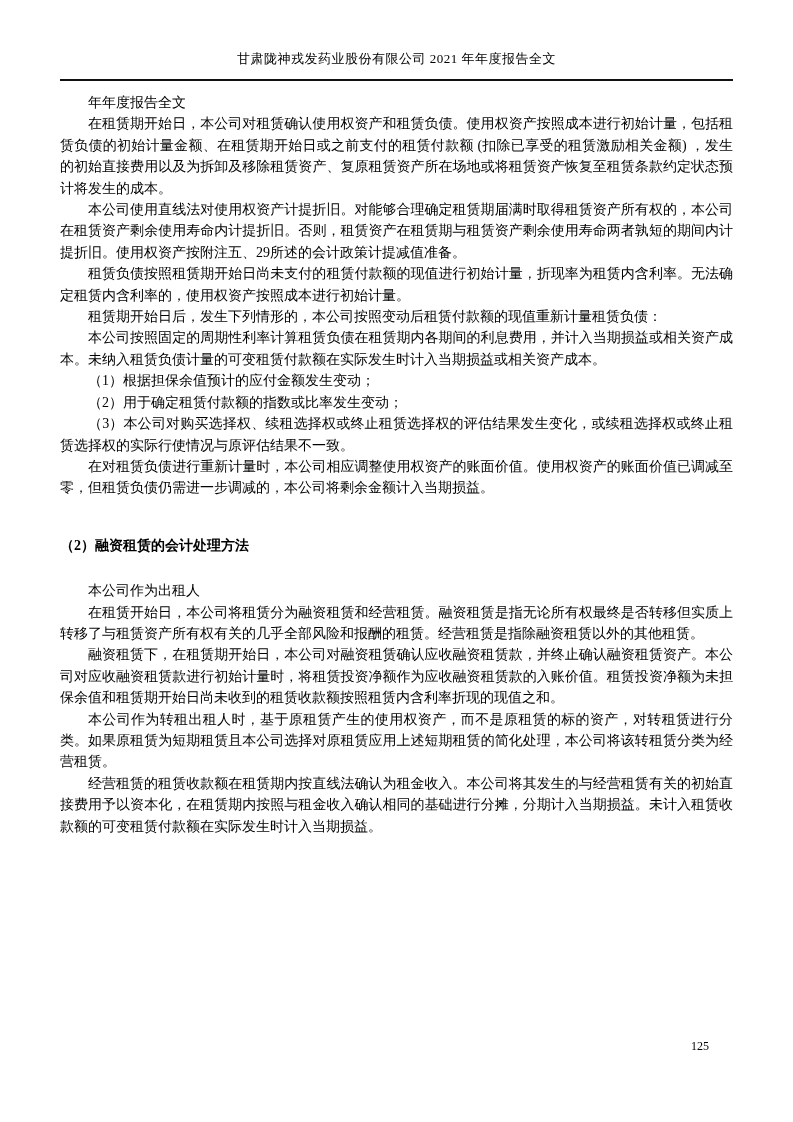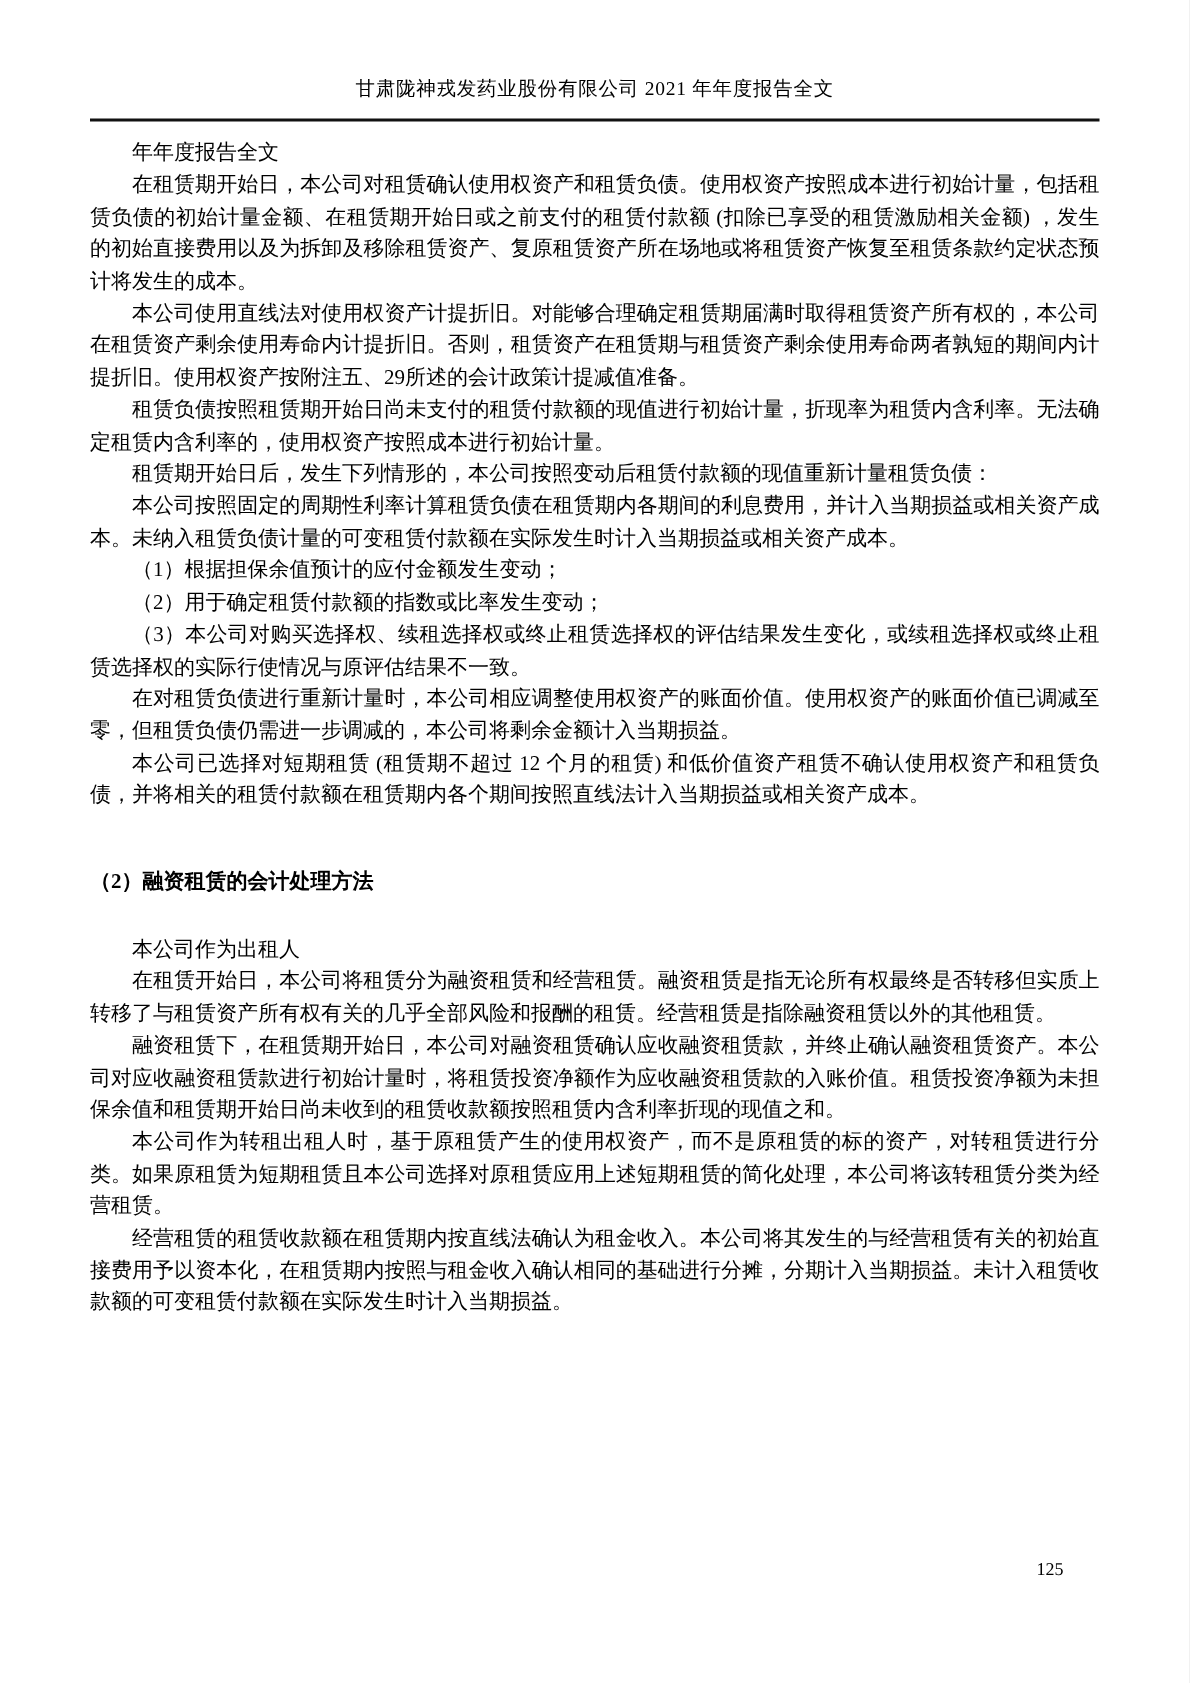--- a/index.html
+++ b/index.html
@@ -67,21 +67,20 @@
       <p class="para">年年度报告全文</p>
       <p class="para">在租赁期开始日，本公司对租赁确认使用权资产和租赁负债。使用权资产按照成本进行初始计量，包括租赁负债的初始计量金额、在租赁期开始日或之前支付的租赁付款额 (扣除已享受的租赁激励相关金额) ，发生的初始直接费用以及为拆卸及移除租赁资产、复原租赁资产所在场地或将租赁资产恢复至租赁条款约定状态预计将发生的成本。</p>
       <p class="para">本公司使用直线法对使用权资产计提折旧。对能够合理确定租赁期届满时取得租赁资产所有权的，本公司在租赁资产剩余使用寿命内计提折旧。否则，租赁资产在租赁期与租赁资产剩余使用寿命两者孰短的期间内计提折旧。使用权资产按附注五、29所述的会计政策计提减值准备。</p>
       <p class="para">租赁负债按照租赁期开始日尚未支付的租赁付款额的现值进行初始计量，折现率为租赁内含利率。无法确定租赁内含利率的，使用权资产按照成本进行初始计量。</p>
       <p class="para">租赁期开始日后，发生下列情形的，本公司按照变动后租赁付款额的现值重新计量租赁负债：</p>
       <p class="para">本公司按照固定的周期性利率计算租赁负债在租赁期内各期间的利息费用，并计入当期损益或相关资产成本。未纳入租赁负债计量的可变租赁付款额在实际发生时计入当期损益或相关资产成本。</p>
       <p class="para">（1）根据担保余值预计的应付金额发生变动；</p>
       <p class="para">（2）用于确定租赁付款额的指数或比率发生变动；</p>
       <p class="para">（3）本公司对购买选择权、续租选择权或终止租赁选择权的评估结果发生变化，或续租选择权或终止租赁选择权的实际行使情况与原评估结果不一致。</p>
       <p class="para">在对租赁负债进行重新计量时，本公司相应调整使用权资产的账面价值。使用权资产的账面价值已调减至零，但租赁负债仍需进一步调减的，本公司将剩余金额计入当期损益。</p>
-      <p class="para">本公司已选择对短期租赁 (租赁期不超过 12 个月的租赁) 和低价值资产租赁不确认使用权资产和租赁负债，并将相关的租赁付款额在租赁期内各个期间按照直线法计入当期损益或相关资产成本。</p>
       <h3 class="section-heading">（2）融资租赁的会计处理方法</h3>
       <p class="para">本公司作为出租人</p>
       <p class="para">在租赁开始日，本公司将租赁分为融资租赁和经营租赁。融资租赁是指无论所有权最终是否转移但实质上转移了与租赁资产所有权有关的几乎全部风险和报酬的租赁。经营租赁是指除融资租赁以外的其他租赁。</p>
       <p class="para">融资租赁下，在租赁期开始日，本公司对融资租赁确认应收融资租赁款，并终止确认融资租赁资产。本公司对应收融资租赁款进行初始计量时，将租赁投资净额作为应收融资租赁款的入账价值。租赁投资净额为未担保余值和租赁期开始日尚未收到的租赁收款额按照租赁内含利率折现的现值之和。</p>
       <p class="para">本公司作为转租出租人时，基于原租赁产生的使用权资产，而不是原租赁的标的资产，对转租赁进行分类。如果原租赁为短期租赁且本公司选择对原租赁应用上述短期租赁的简化处理，本公司将该转租赁分类为经营租赁。</p>
       <p class="para">经营租赁的租赁收款额在租赁期内按直线法确认为租金收入。本公司将其发生的与经营租赁有关的初始直接费用予以资本化，在租赁期内按照与租金收入确认相同的基础进行分摊，分期计入当期损益。未计入租赁收款额的可变租赁付款额在实际发生时计入当期损益。</p>
     </div>
 
   <div class="page-number">125</div>
 </div>

